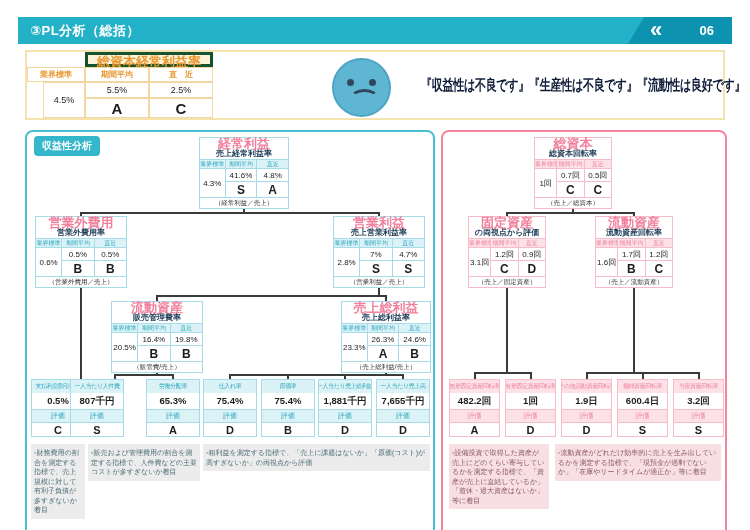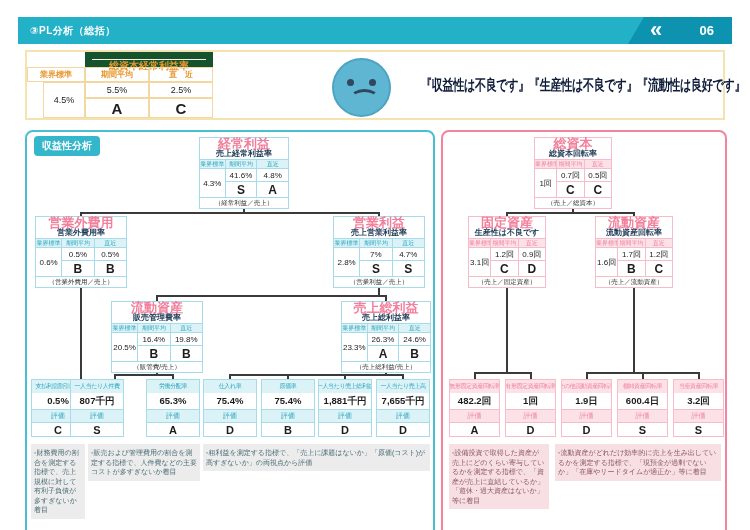--- a/index.html
+++ b/index.html
@@ -1,30 +1,30 @@
 <!DOCTYPE html>
 <html><head>
 <meta charset="utf-8">
 <style>
   html,body{margin:0;padding:0;background:#fff;}
   body{width:750px;height:530px;position:relative;overflow:hidden;
        font-family:"Liberation Sans","DejaVu Sans",sans-serif;color:#1c1c1c;}
   
   .topbar{position:absolute;left:18px;top:17px;width:714px;height:27px;background:#22b1c7;}
-  .topbar-title{position:absolute;left:12px;top:0;line-height:27px;color:#fff;font-size:10px;font-weight:bold;letter-spacing:.5px;}
+  .topbar-title{position:absolute;left:12px;top:0;line-height:27px;color:#fff;font-size:13px;font-weight:bold;letter-spacing:.5px;}
   .pageband{position:absolute;right:0;top:0;bottom:0;width:104px;background:#0d93b0;
             clip-path:polygon(16px 0,100% 0,100% 100%,0 100%);}
   .chev{position:absolute;left:22px;top:-1px;color:#fff;font-size:22px;font-weight:bold;line-height:27px;}
   .pageno{position:absolute;right:18px;top:0;color:#fff;font-size:13px;font-weight:bold;line-height:27px;}
   
   .sumbox{position:absolute;left:25px;top:50px;width:700px;height:70px;border:2px solid #f6e2ae;background:#fff;box-sizing:border-box;}
   .sumtable{position:absolute;left:0;top:0;display:grid;grid-template-columns:58px 64px 64px;grid-template-rows:15px 15px 16px 20px;}
   .sumtable>div{box-sizing:border-box;text-align:center;}
   .st-empty{background:#fff;}
-  .st-title{grid-column:2/4;background:#fdf3d8;border:7px solid #14532d;color:#e8962e;font-size:10px;font-weight:bold;line-height:13px;}
+  .st-title{grid-column:2/4;background:#fdf3d8;border:3px solid #14532d;color:#e8962e;font-size:13px;font-weight:bold;line-height:13px;text-decoration:underline;}
   .st-h{border:1px solid #f2d7a0;color:#e8962e;font-size:8px;font-weight:bold;line-height:13px;}
   .st-ind{grid-column:1;grid-row:3/5;border:1px solid #f2d7a0;display:flex;align-items:center;justify-content:center;font-size:9px;margin-left:16px;}
   .st-v{border:1px solid #f2d7a0;font-size:9px;line-height:14px;}
   .st-g{border:1px solid #f2d7a0;font-size:15px;font-weight:bold;line-height:19px;}
   .face{position:absolute;left:305px;top:6px;width:55px;height:55px;border-radius:50%;background:#5fb6d3;border:2px solid #4da4c2;}
   .eye{position:absolute;top:19px;width:7px;height:7px;border-radius:50%;background:#31475f;}
   .eye.l{left:13px;} .eye.r{right:13px;}
   .mouth{position:absolute;left:16px;bottom:8px;width:23px;height:12px;border:3px solid transparent;border-top-color:#31475f;border-radius:50%;}
   .headline{position:absolute;left:394px;top:0;height:66px;display:flex;align-items:center;
             font-size:15px;font-weight:bold;color:#0e1c38;white-space:nowrap;
@@ -260,21 +260,21 @@
       <div class="vc bl">0.7回</div>
       <div class="vc bl">0.5回</div>
       <div class="gc bl">C</div>
       <div class="gc bl">C</div>
     </div>
     <div class="tbf">（売上／総資本）</div>
   </div>
 
   <div class="tbox th-p" style="left:25px;top:84px;width:78px">
     <div class="tbt">固定資産</div>
-    <div class="tbs">生産性は不良です</div>
+    <div class="tbs">の両視点から評価</div>
     <div class="tbg">
       <div class="hc">業界標準</div>
       <div class="hc bl">期間平均</div>
       <div class="hc bl">直近</div>
       <div class="iv">3.1回</div>
       <div class="vc bl">1.2回</div>
       <div class="vc bl">0.9回</div>
       <div class="gc bl">C</div>
       <div class="gc bl">D</div>
     </div>

